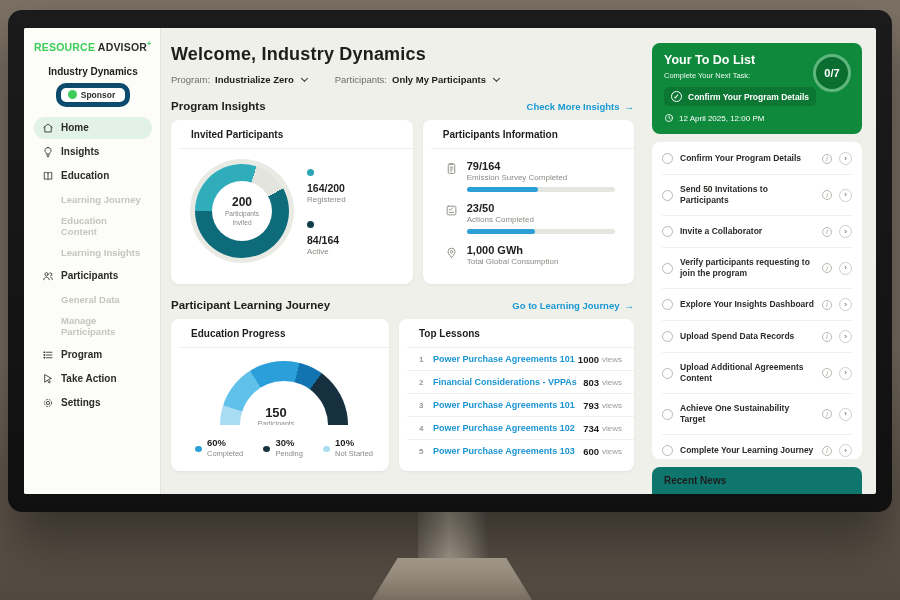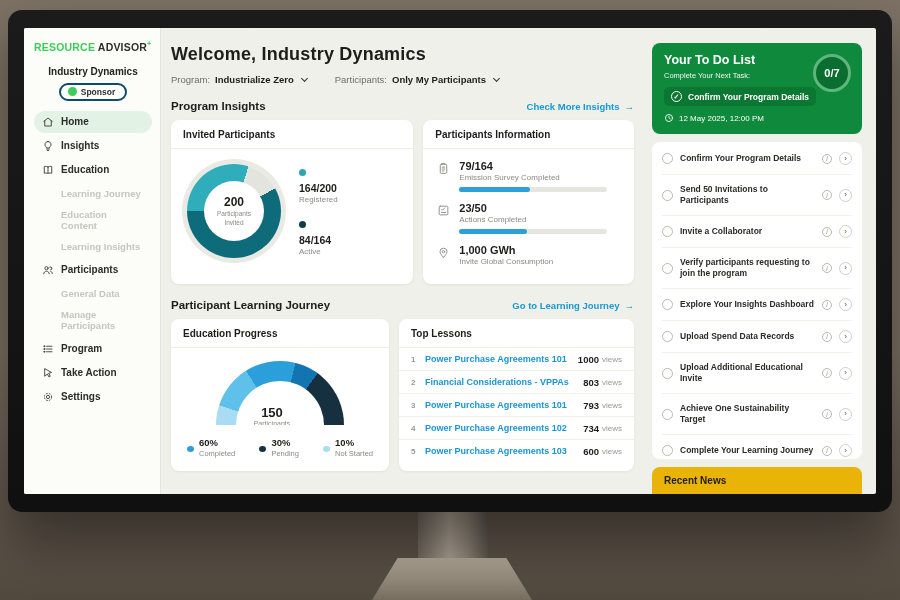--- a/index.html
+++ b/index.html
@@ -30,21 +30,21 @@
   .screen { width:852px; height:466px; background:#eff0e9; border-radius:2px;
     overflow:hidden; display:flex; position:relative; }
 
   
   .sidebar { flex:0 0 137px; height:100%; background:#fcfcf9; border-right:1px solid #e4e4de;
     padding:12px 8px 0 10px; }
   .logo { font-size:10.5px; font-weight:bold; letter-spacing:.2px; white-space:nowrap; }
   .logo .g { color:#3dcd58; } .logo .d { color:#2d2d2a; }
   .logo sup { color:#3dcd58; font-size:7px; }
   .org { text-align:center; font-size:10px; font-weight:bold; color:#22221f; margin-top:13px; }
-  .badge { margin:6px auto 10px; width:fit-content; border:2px solid #0c4a6e; border-radius:10px;
+  .badge { margin:6px auto 10px; width:fit-content; border:5px solid #0c4a6e; border-radius:10px;
     padding:2px 10px 2px 7px; display:flex; align-items:center; gap:4px;
     font-size:8.5px; font-weight:bold; color:#2d2d2a; background:#fff; }
   .badge-ico { width:9px; height:9px; border-radius:50%; background:#3dcd58; }
   .nav-item { display:flex; align-items:center; gap:7px; padding:5px 8px; border-radius:12px;
     font-size:10px; font-weight:bold; color:#2b2b28; margin:2px 0; cursor:pointer; }
   .nav-item.active { background:#e2f3e5; }
   .nav-ico { width:12px; height:12px; flex:0 0 12px; display:flex; }
   .nav-ico svg { width:12px; height:12px; }
   .nav-sub { font-size:9.5px; color:#c6c6bf; padding:5px 8px 5px 27px; font-weight:bold; cursor:pointer; }
 
@@ -59,21 +59,21 @@
     transform:rotate(45deg); margin:-2px 0 0 3px; }
 
   .sec-row { display:flex; justify-content:space-between; align-items:center;
     margin-top:15px; margin-bottom:8px; }
   h2 { font-size:11.5px; color:#1d1d1b; }
   .sec-link { font-size:9.5px; font-weight:bold; color:#1899d5; display:flex; gap:5px;
     align-items:center; cursor:pointer; }
   .arrow::before { content:"\2192"; }
 
   .cards-row { display:flex; gap:10px; }
-  .card { background:#fff; border-radius:8px; box-shadow:0 1px 3px rgba(0,0,0,.06); overflow:hidden; }
+  .card { background:#fff; border-radius:8px; box-shadow:0 1px 3px rgba(0,0,0,.06); overflow:hidden;padding-left:8px; }
   .card-title { font-size:10px; font-weight:bold; color:#1d1d1b; padding:9px 12px 8px;
     border-bottom:1px solid #edede7; }
   .row1 .card { height:164px; }
   .card-invited { flex:1.15; }
   .card-info { flex:1; }
 
   
   .donut-wrap { display:flex; align-items:center; padding:15px 8px 0 16px; }
   .donut { position:relative; width:94px; height:94px; border-radius:50%;
     background:conic-gradient(from -90deg,#2fadbb 0 30%,#e3e4de 30% 42%,#0d6b7a 42% 100%);
@@ -146,21 +146,21 @@
   .task-row { display:flex; align-items:center; gap:7px; padding:9px 0; border-bottom:1px solid #f1f1ea; cursor:pointer; }
   .task-check { width:11px; height:11px; border:1.3px solid #b9b9b2; border-radius:50%; flex:0 0 11px; cursor:pointer; }
   .task-label { flex:1; font-size:8.5px; color:#2b2b28; font-weight:bold; line-height:1.3; }
   .task-info { width:10px; height:10px; border:1px solid #b9b9b2; border-radius:50%; color:#9a9a94;
     font-size:6.5px; display:flex; align-items:center; justify-content:center; font-style:italic; flex:0 0 10px; }
   .task-info::before { content:"i"; }
   .task-chev { width:13px; height:13px; border:1px solid #cfcfc8; border-radius:50%; color:#555;
     display:flex; align-items:center; justify-content:center; font-size:8px; padding-bottom:1px; flex:0 0 13px; }
   .task-chev::before { content:"\203A"; }
 
-  .news-card { background:#eab308; border-radius:8px 8px 0 0; margin-top:8px; padding:8px 12px;
+  .news-card { background:#0f766e; border-radius:8px 8px 0 0; margin-top:8px; padding:8px 12px;
     font-size:10px; font-weight:bold; color:#1d1d1b; flex:1; }
 </style>
 </head>
 <body>
 
 <div class="scene">
   <div class="stand-neck"></div>
   <div class="stand-base"></div>
 
   <div class="monitor">
@@ -330,21 +330,21 @@
                     </div>
                 </div>
               </div>
               <div class="info-row">
                 <span class="info-ico"><svg viewBox="0 0 24 24" fill="none" stroke="#8f8f89" stroke-width="1.8" stroke-linecap="round" stroke-linejoin="round">
                       <path d="M12 21s-6.5-6-6.5-10.5a6.5 6.5 0 0 1 13 0C18.5 15 12 21 12 21z"></path>
                       <circle cx="12" cy="10.5" r="2.2"></circle>
                     </svg></span>
                 <div>
                   <div class="iv">1,000 GWh</div>
-                  <div class="il">Invite Global Consumption</div>
+                  <div class="il">Total Global Consumption</div>
                 </div>
               </div>
             </div>
           </div>
         </div>
 
         <div class="sec-row">
           <h2>Participant Learning Journey</h2>
           <span class="sec-link">
             <span>Go to Learning Journey</span>
@@ -432,21 +432,21 @@
           </div>
           <div class="tg-task">
             <span class="tg-check"></span>
             <span>Confirm Your Program Details</span>
           </div>
           <div class="tg-due">
             <span class="clock"><svg viewBox="0 0 24 24" fill="none" stroke="#fff" stroke-width="2" stroke-linecap="round">
                   <circle cx="12" cy="12" r="8.5"></circle>
                   <path d="M12 7.5V12l3 2"></path>
                 </svg></span>
-            <span>12 May 2025, 12:00 PM</span>
+            <span>12 April 2025, 12:00 PM</span>
           </div>
         </div>
 
         <div class="tasks-card">
           <div class="task-row">
             <span class="task-check"></span>
             <span class="task-label">Confirm Your Program Details</span>
             <span class="task-info"></span>
             <span class="task-chev"></span>
           </div>
@@ -475,21 +475,21 @@
             <span class="task-chev"></span>
           </div>
           <div class="task-row">
             <span class="task-check"></span>
             <span class="task-label">Upload Spend Data Records</span>
             <span class="task-info"></span>
             <span class="task-chev"></span>
           </div>
           <div class="task-row">
             <span class="task-check"></span>
-            <span class="task-label">Upload Additional Educational Invite</span>
+            <span class="task-label">Upload Additional Agreements Content</span>
             <span class="task-info"></span>
             <span class="task-chev"></span>
           </div>
           <div class="task-row">
             <span class="task-check"></span>
             <span class="task-label">Achieve One Sustainability Target</span>
             <span class="task-info"></span>
             <span class="task-chev"></span>
           </div>
           <div class="task-row" style="border-bottom:none;">

